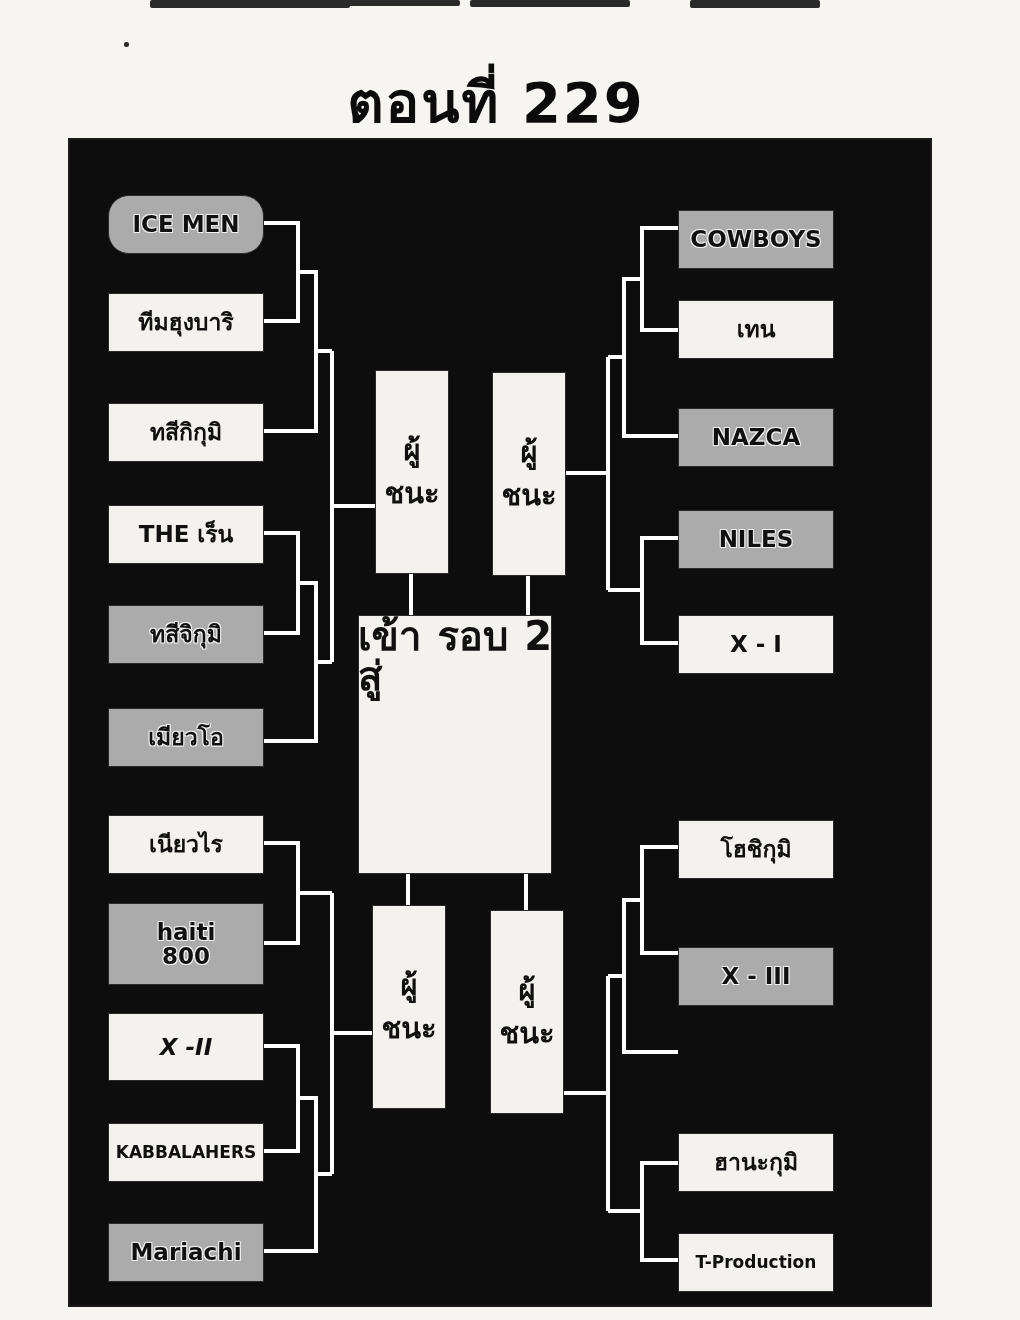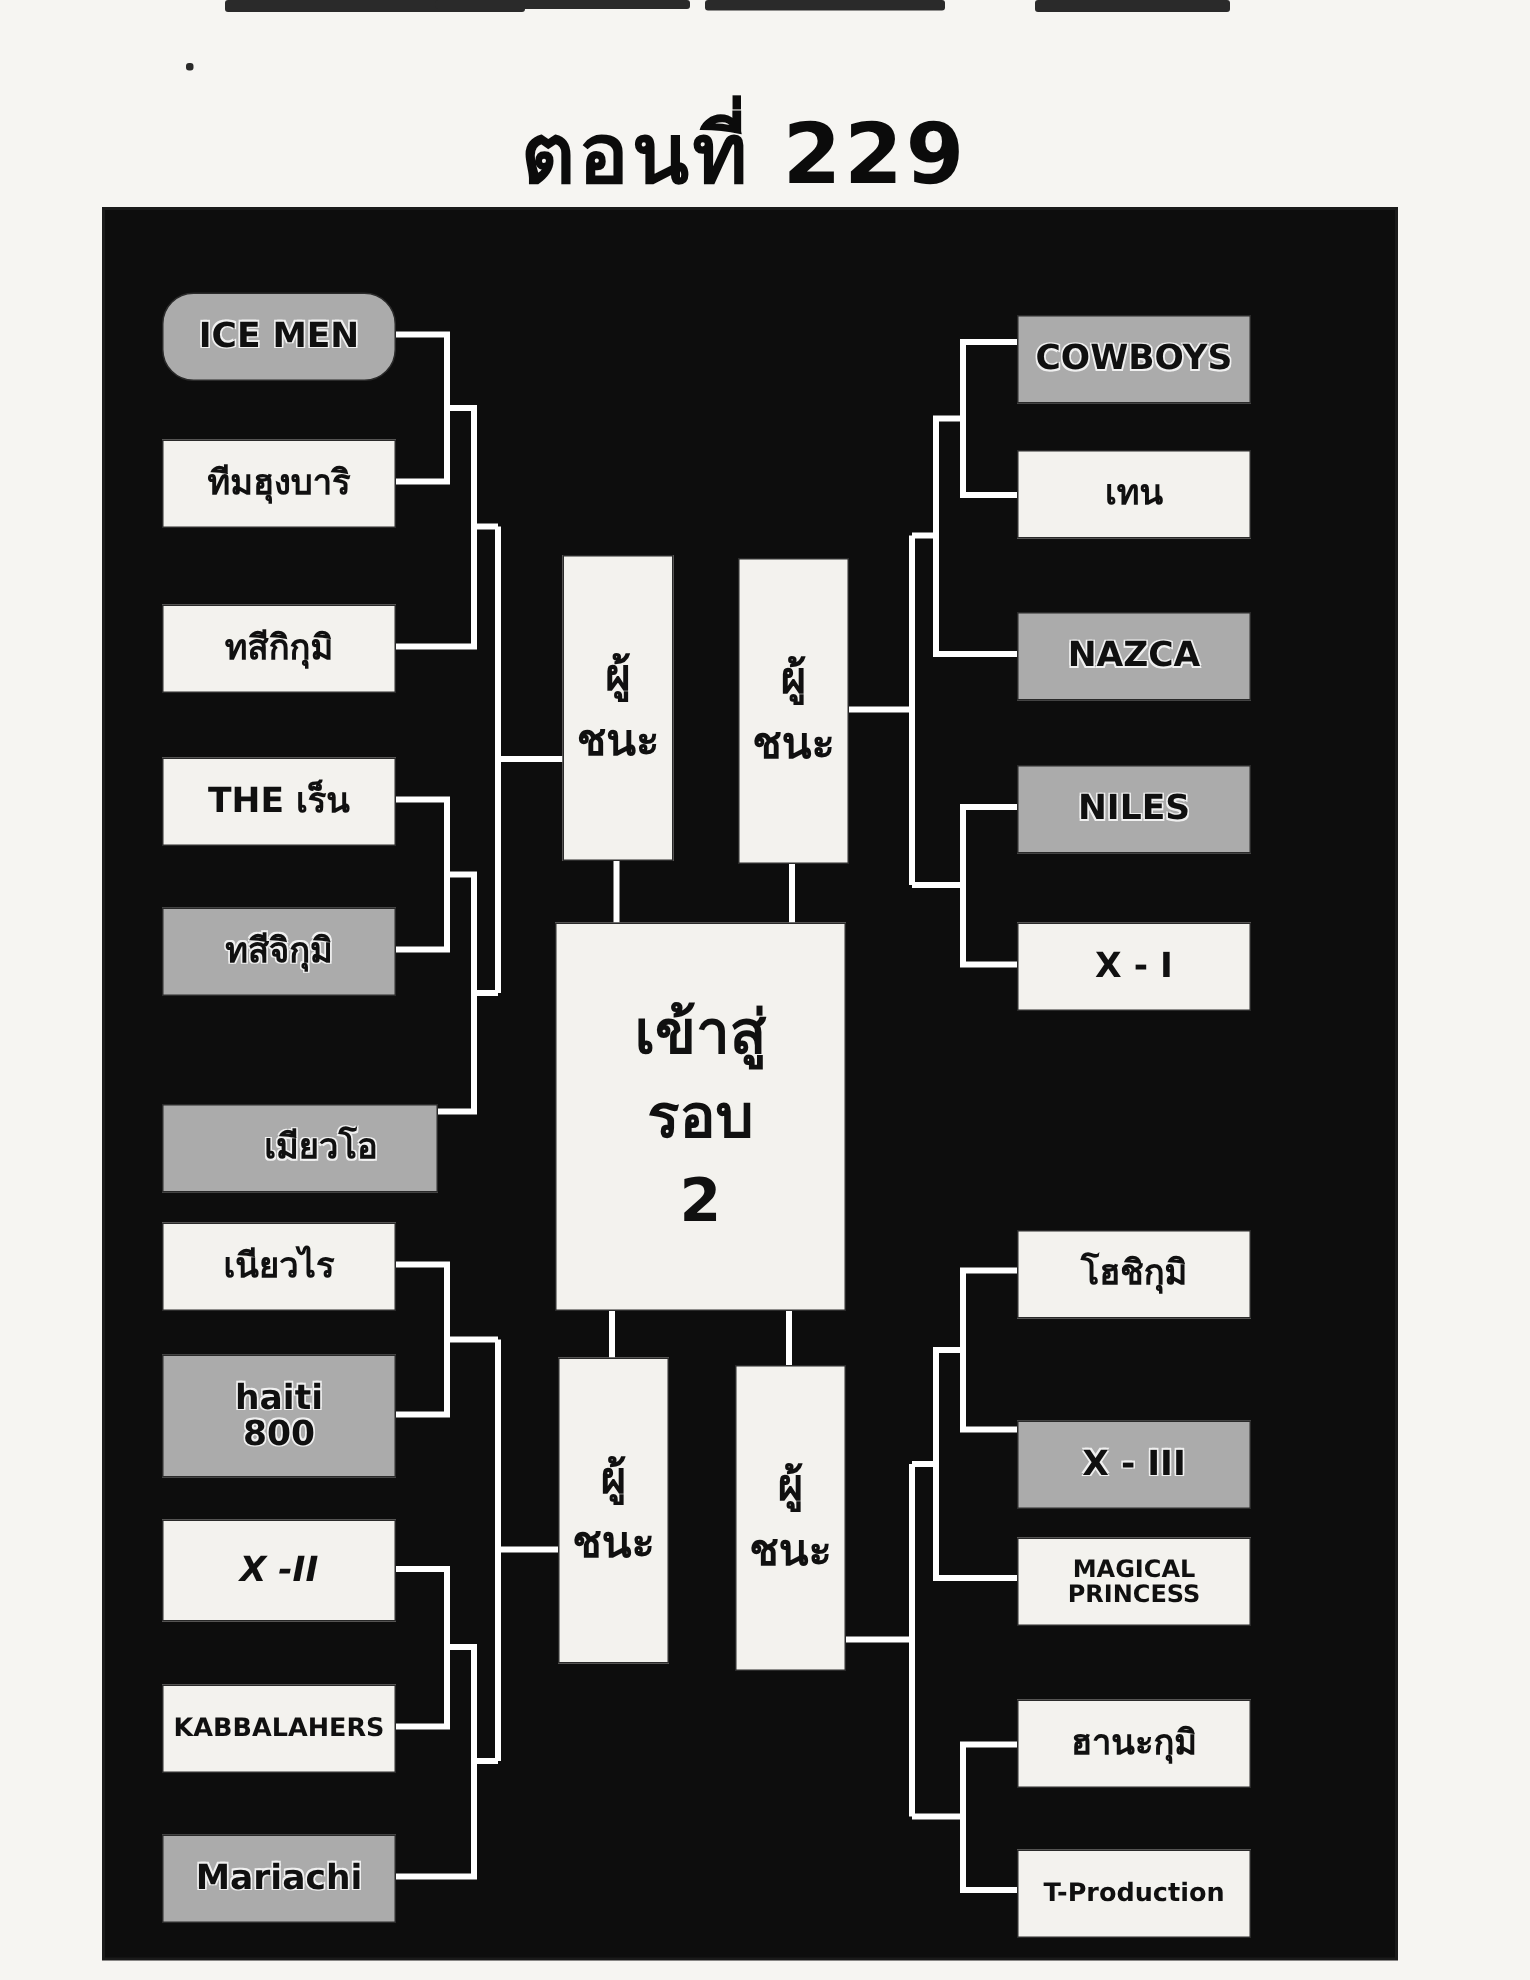--- a/index.html
+++ b/index.html
@@ -44,23 +44,23 @@
   .team.tall{height:80px;}
   .team.mid{height:66px;font-style:italic;}
 
   .winner{
     position:absolute;width:72px;height:202px;
     background:#f3f2ee;border:1px solid #2a2a2a;
     display:flex;flex-direction:column;align-items:center;justify-content:center;
     gap:14px;font-weight:bold;font-size:29px;color:#101010;line-height:1;
   }
   .center-box{
-    position:absolute;left:300px;top:475px;width:192px;height:257px;
+    position:absolute;left:288px;top:475px;width:192px;height:257px;
     background:#f3f2ee;border:1px solid #2a2a2a;
-    display:flex;flex-direction:column;align-items:center;justify-content:center;
+    display:flex;flex-direction:row;justify-content:center;
     gap:16px;font-weight:bold;font-size:40px;color:#101010;line-height:1;
   }
 </style>
 </head>
 <body>
 
 <div class="page">
 
   <div class="scan-mark" style="left:150px;top:0;width:200px;height:8px;"></div>
   <div class="scan-mark" style="left:290px;top:0;width:170px;height:6px;"></div>
@@ -91,38 +91,37 @@
                M538 836 V1071 M538 953 H492" fill="none" stroke="#ffffff" stroke-width="4"></path>
 
       <path d="M341 432 V475 M458 434 V475 M338 732 V765 M456 732 V770" fill="none" stroke="#ffffff" stroke-width="4"></path>
     </svg>
 
     <div class="team gray" style="left:38px;top:55px;border-radius:21px;">ICE MEN</div>
     <div class="team white" style="left:38px;top:153px;">ทีมฮุงบาริ</div>
     <div class="team white" style="left:38px;top:263px;">ทสีกิกุมิ</div>
     <div class="team white" style="left:38px;top:365px;">THE เร็น</div>
     <div class="team gray" style="left:38px;top:465px;">ทสีจิกุมิ</div>
-    <div class="team gray" style="left:38px;top:596px;padding-left:28px;">เมียวโอ</div>
+    <div class="team gray" style="left:38px;top:568px;">เมียวโอ</div>
 
     <div class="team white" style="left:38px;top:675px;">เนียวไร</div>
     <div class="team gray tall" style="left:38px;top:763px;">haiti
 800</div>
     <div class="team white mid" style="left:38px;top:873px;">X -II</div>
     <div class="team white tiny" style="left:38px;top:983px;">KABBALAHERS</div>
     <div class="team gray" style="left:38px;top:1083px;">Mariachi</div>
 
     <div class="team gray" style="left:608px;top:60px;margin-top:10px;">COWBOYS</div>
     <div class="team white" style="left:608px;top:160px;">เทน</div>
     <div class="team gray" style="left:608px;top:268px;">NAZCA</div>
     <div class="team gray" style="left:608px;top:370px;">NILES</div>
     <div class="team white" style="left:608px;top:475px;">X - I</div>
 
     <div class="team white" style="left:608px;top:680px;">โฮชิกุมิ</div>
     <div class="team gray" style="left:608px;top:783px;margin-top:24px;">X - III</div>
-    <div class="team white small" style="left:608px;top:885px;">MAGICAL PRINCESS</div>
     <div class="team white" style="left:608px;top:993px;">ฮานะกุมิ</div>
     <div class="team white tiny" style="left:608px;top:1093px;">T-Production</div>
 
     <div class="winner" style="left:305px;top:230px;">
       <span>ผู้</span>
       <span>ชนะ</span>
     </div>
     <div class="winner" style="left:422px;top:232px;">
       <span>ผู้</span>
       <span>ชนะ</span>

